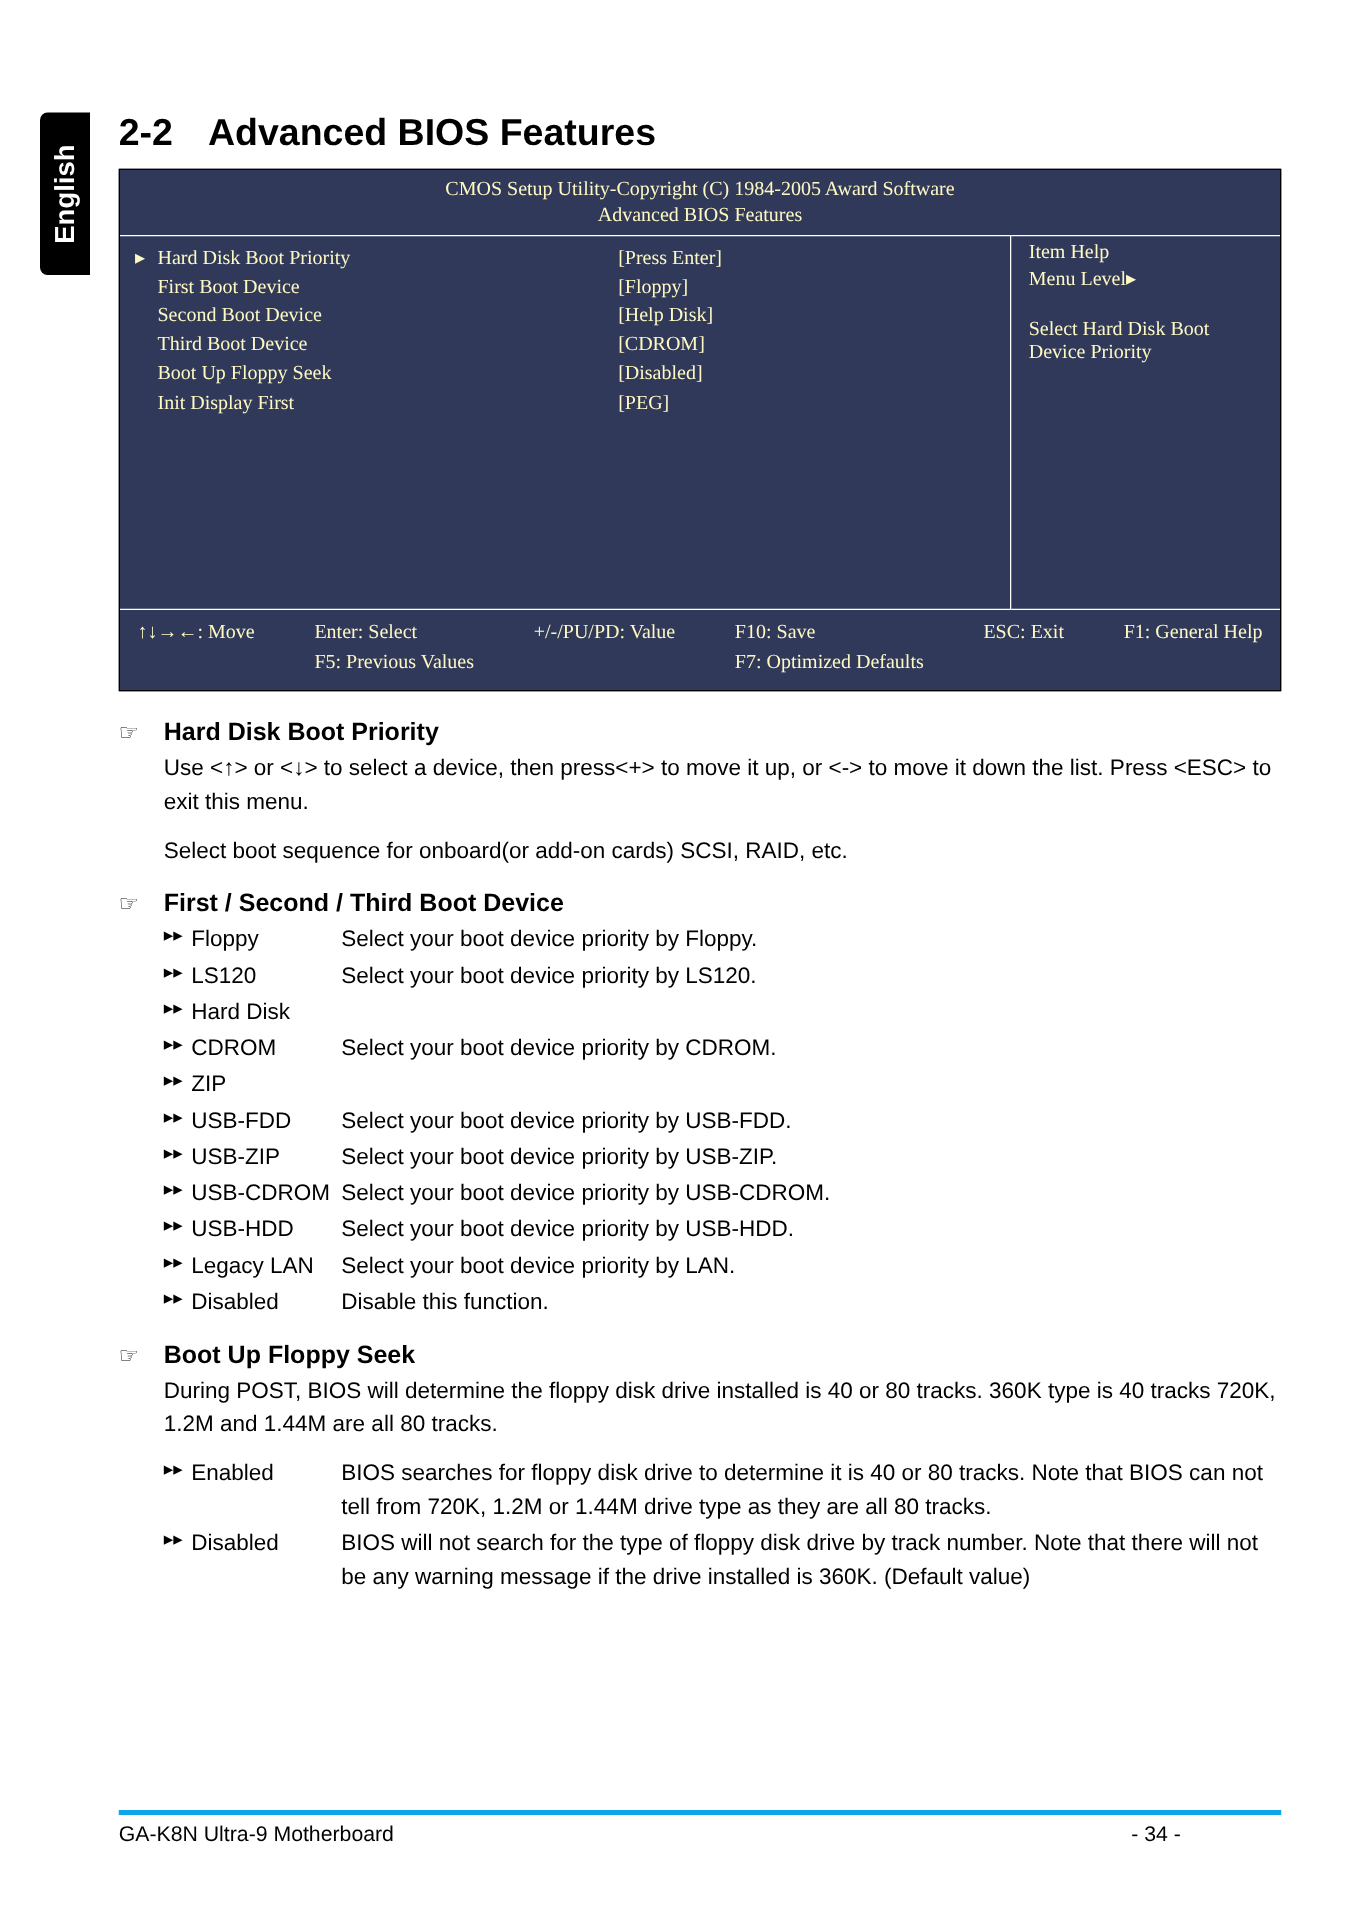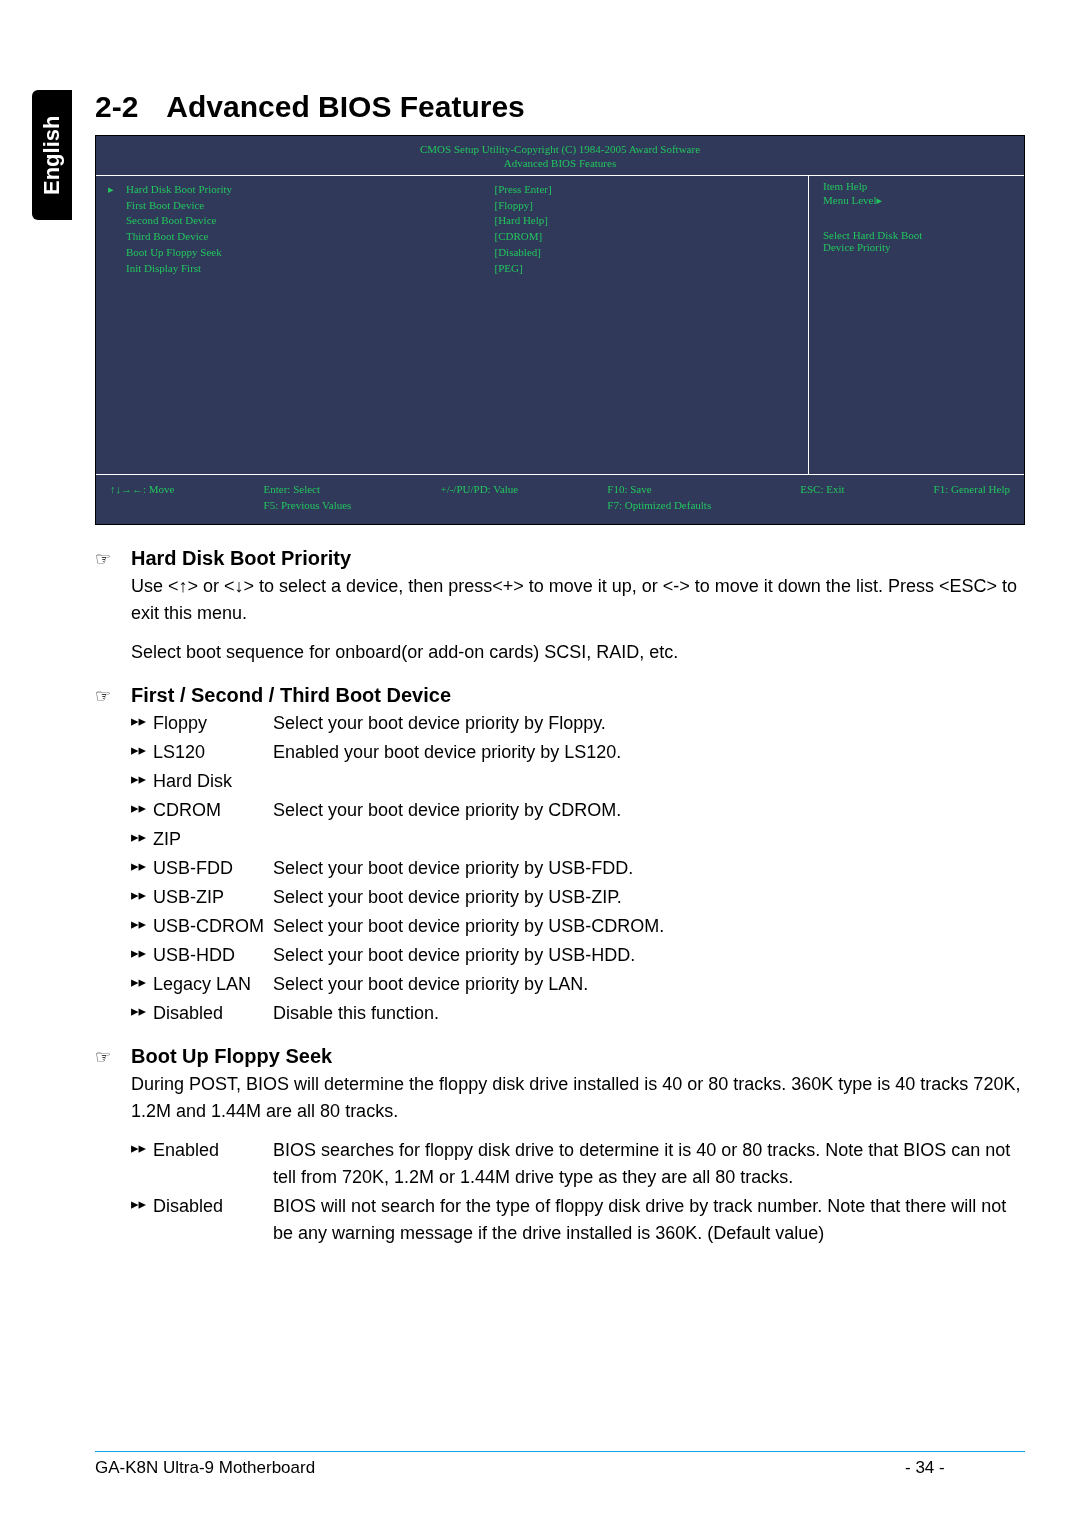--- a/index.html
+++ b/index.html
@@ -35,23 +35,23 @@
   }
   .section-title {
     font-size: 30px;
     font-weight: bold;
     margin-bottom: 11px;
   }
   .section-title .num { display: inline-block; margin-right: 28px; }
   .bios-box {
     border: 1px solid #000;
     background: #303959;
-    color: #22c55e;
+    color: #fef9c3;
     font-family: "Times New Roman", serif;
-    font-size: 11px;
+    font-size: 16px;
   }
   .bios-header {
     text-align: center;
     padding: 6px 0 4px;
     line-height: 1.3;
   }
   .bios-body {
     display: flex;
     border-top: 0;
   }
@@ -91,21 +91,21 @@
   .para { margin-bottom: 12px; }
   .opt-row { display: flex; align-items: flex-start; margin-bottom: 2px; }
   .bullet { width: 22px; font-size: 15px; }
   .opt-name { width: 120px; }
   .opt-desc { flex: 1; }
   .page-footer {
     position: absolute;
     bottom: 54px;
     left: 95px;
     right: 55px;
-    border-top: 1px solid #0ea5e9;
+    border-top: 4px solid #0ea5e9;
     padding-top: 6px;
     display: flex;
     font-size: 17px;
   }
   .page-footer .pf-left { flex: 1; }
   .page-footer .pf-right { width: 120px; }
 </style>
 </head>
 <body>
 
@@ -130,21 +130,21 @@
             <span class="val">[Press Enter]</span>
           </div>
         <div class="row">
             <span class="arrow"></span>
             <span class="lab">First Boot Device</span>
             <span class="val">[Floppy]</span>
           </div>
         <div class="row">
             <span class="arrow"></span>
             <span class="lab">Second Boot Device</span>
-            <span class="val">[Hard Help]</span>
+            <span class="val">[Help Disk]</span>
           </div>
         <div class="row">
             <span class="arrow"></span>
             <span class="lab">Third Boot Device</span>
             <span class="val">[CDROM]</span>
           </div>
         <div class="row">
             <span class="arrow"></span>
             <span class="lab">Boot Up Floppy Seek</span>
             <span class="val">[Disabled]</span>
@@ -192,21 +192,21 @@
       </div>
       <div class="item-body">
         <div class="opt-row">
             <span class="bullet">▸▸</span>
             <span class="opt-name">Floppy</span>
             <span class="opt-desc">Select your boot device priority by Floppy.</span>
           </div>
         <div class="opt-row">
             <span class="bullet">▸▸</span>
             <span class="opt-name">LS120</span>
-            <span class="opt-desc">Enabled your boot device priority by LS120.</span>
+            <span class="opt-desc">Select your boot device priority by LS120.</span>
           </div>
         <div class="opt-row">
             <span class="bullet">▸▸</span>
             <span class="opt-name">Hard Disk</span>
           </div>
         <div class="opt-row">
             <span class="bullet">▸▸</span>
             <span class="opt-name">CDROM</span>
             <span class="opt-desc">Select your boot device priority by CDROM.</span>
           </div>

